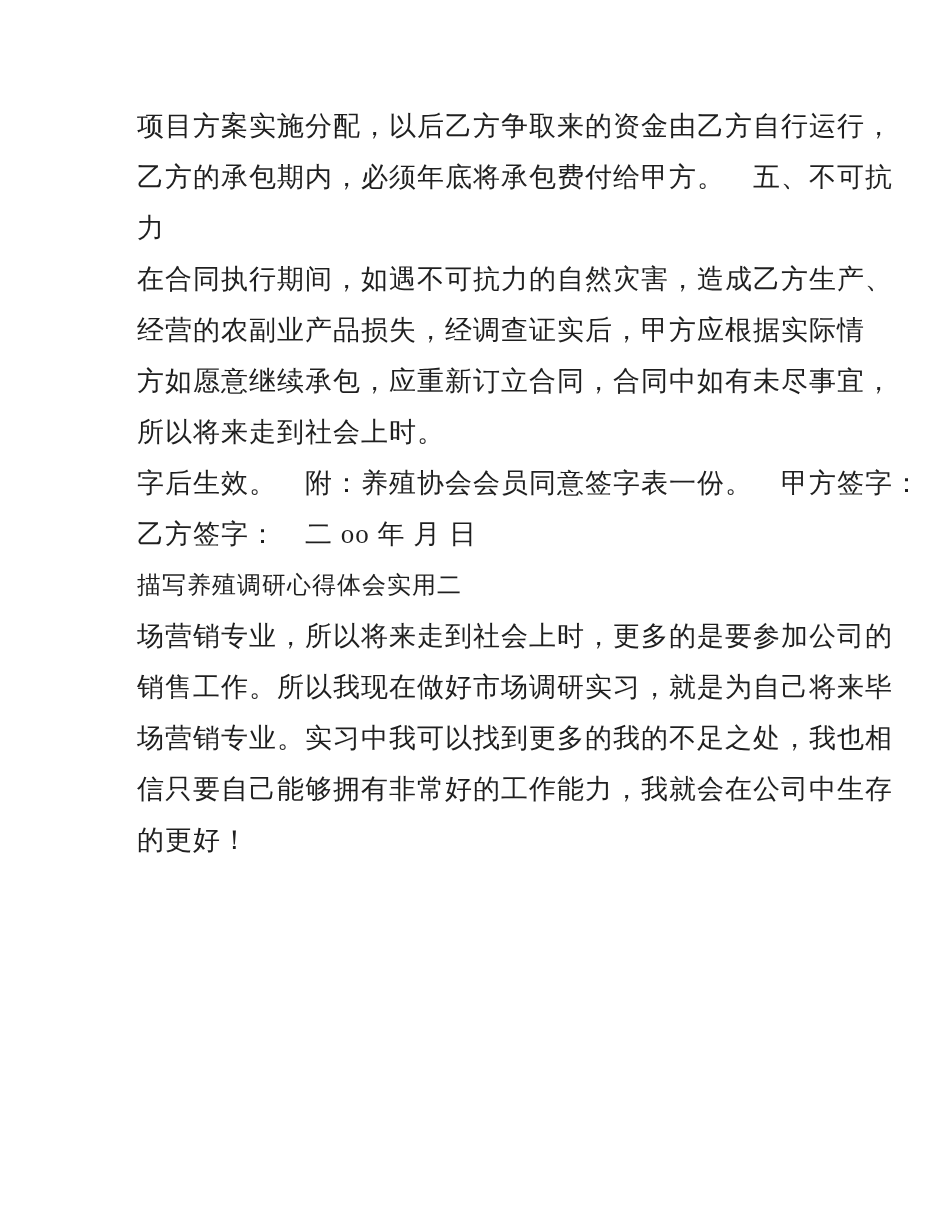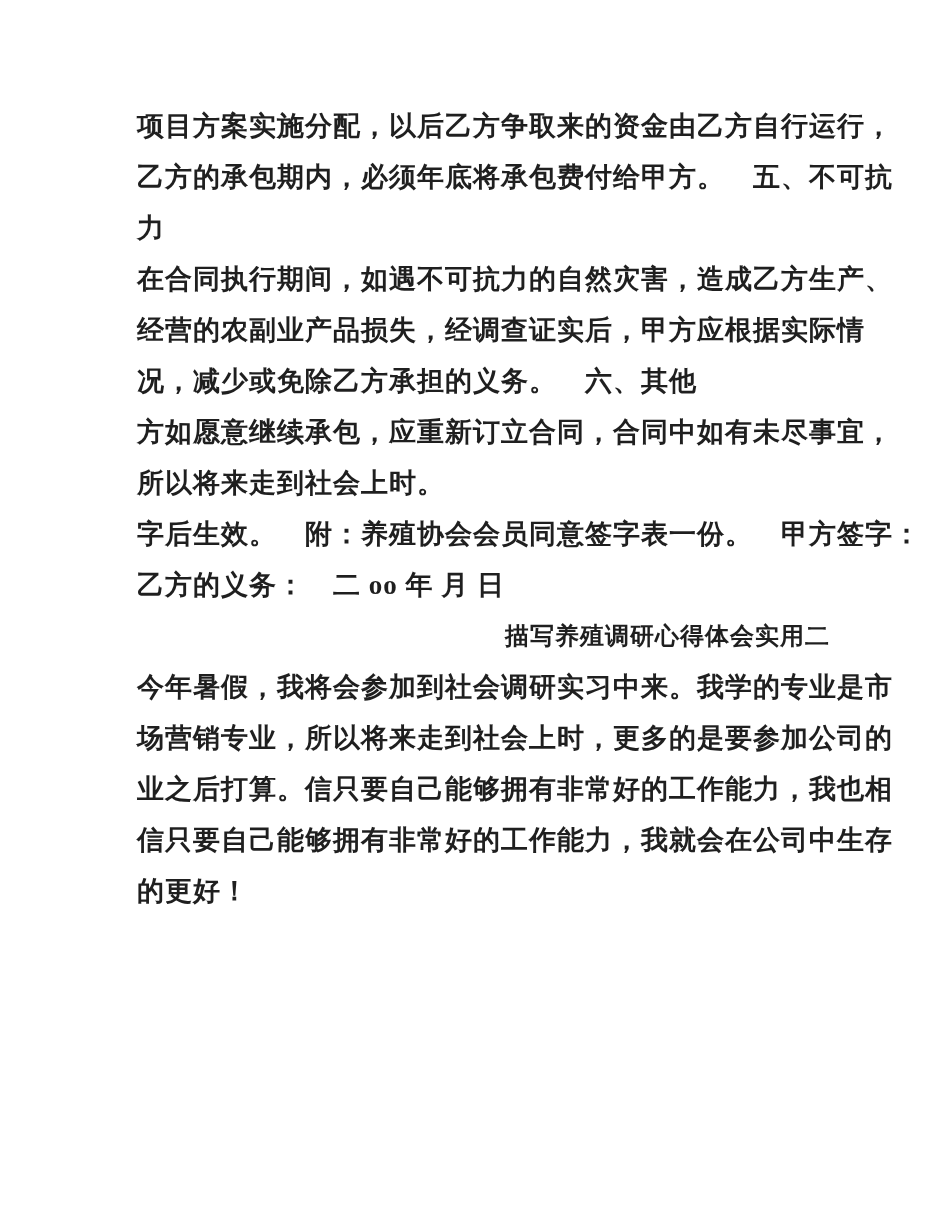--- a/index.html
+++ b/index.html
@@ -20,41 +20,39 @@
     padding: 101px 120px 0 137px;
     background: #ffffff;
   }
   .line {
     font-size: 27px;
     line-height: 51px;
     height: 51px;
     color: #1f1f1f;
     letter-spacing: 1px;
     white-space: nowrap;
-    font-weight: 700;
+    font-weight: 400;
     text-rendering: optimizeLegibility;
   }
   .line.heading {
     font-size: 24px;
-    text-align: right;
   }
 </style>
 </head>
 <body>
 
 <div class="doc-page">
   <div class="line">项目方案实施分配，以后乙方争取来的资金由乙方自行运行，</div>
   <div class="line">乙方的承包期内，必须年底将承包费付给甲方。　五、不可抗</div>
   <div class="line">力</div>
   <div class="line">在合同执行期间，如遇不可抗力的自然灾害，造成乙方生产、</div>
   <div class="line">经营的农副业产品损失，经调查证实后，甲方应根据实际情</div>
-  <div class="line">况，减少或免除乙方承担的义务。　六、其他</div>
   <div class="line">方如愿意继续承包，应重新订立合同，合同中如有未尽事宜，</div>
   <div class="line">所以将来走到社会上时。</div>
   <div class="line">字后生效。　附：养殖协会会员同意签字表一份。　甲方签字：</div>
-  <div class="line">乙方的义务：　二 oo 年 月 日</div>
+  <div class="line">乙方签字：　二 oo 年 月 日</div>
   <div class="line heading">描写养殖调研心得体会实用二</div>
-  <div class="line">今年暑假，我将会参加到社会调研实习中来。我学的专业是市</div>
   <div class="line">场营销专业，所以将来走到社会上时，更多的是要参加公司的</div>
-  <div class="line">业之后打算。信只要自己能够拥有非常好的工作能力，我也相</div>
+  <div class="line">销售工作。所以我现在做好市场调研实习，就是为自己将来毕</div>
+  <div class="line">场营销专业。实习中我可以找到更多的我的不足之处，我也相</div>
   <div class="line">信只要自己能够拥有非常好的工作能力，我就会在公司中生存</div>
   <div class="line">的更好！</div>
 </div>
 
 </body></html>

